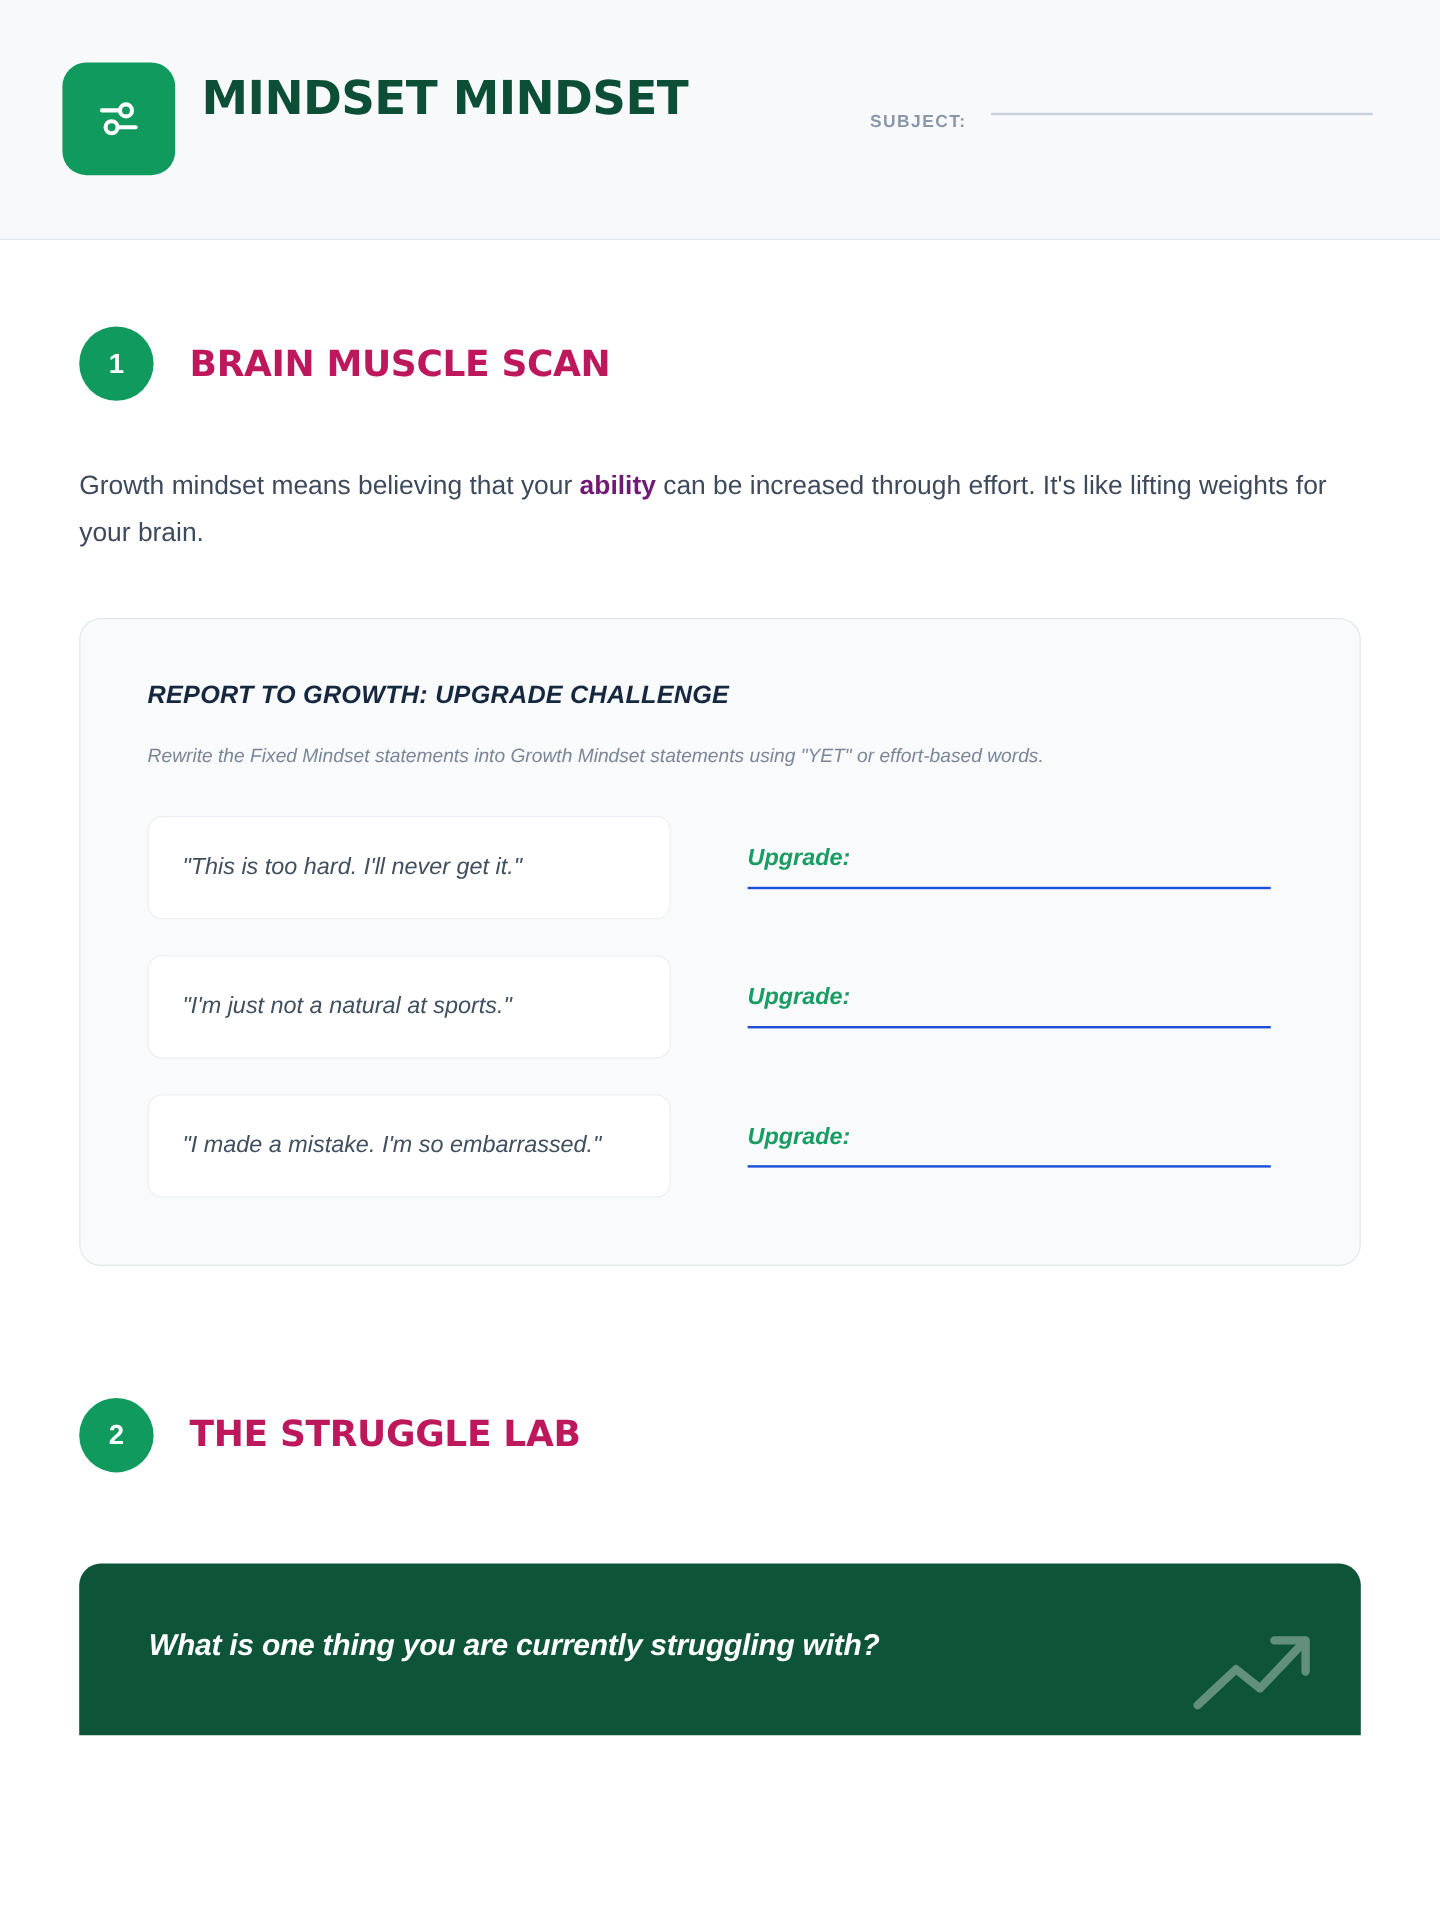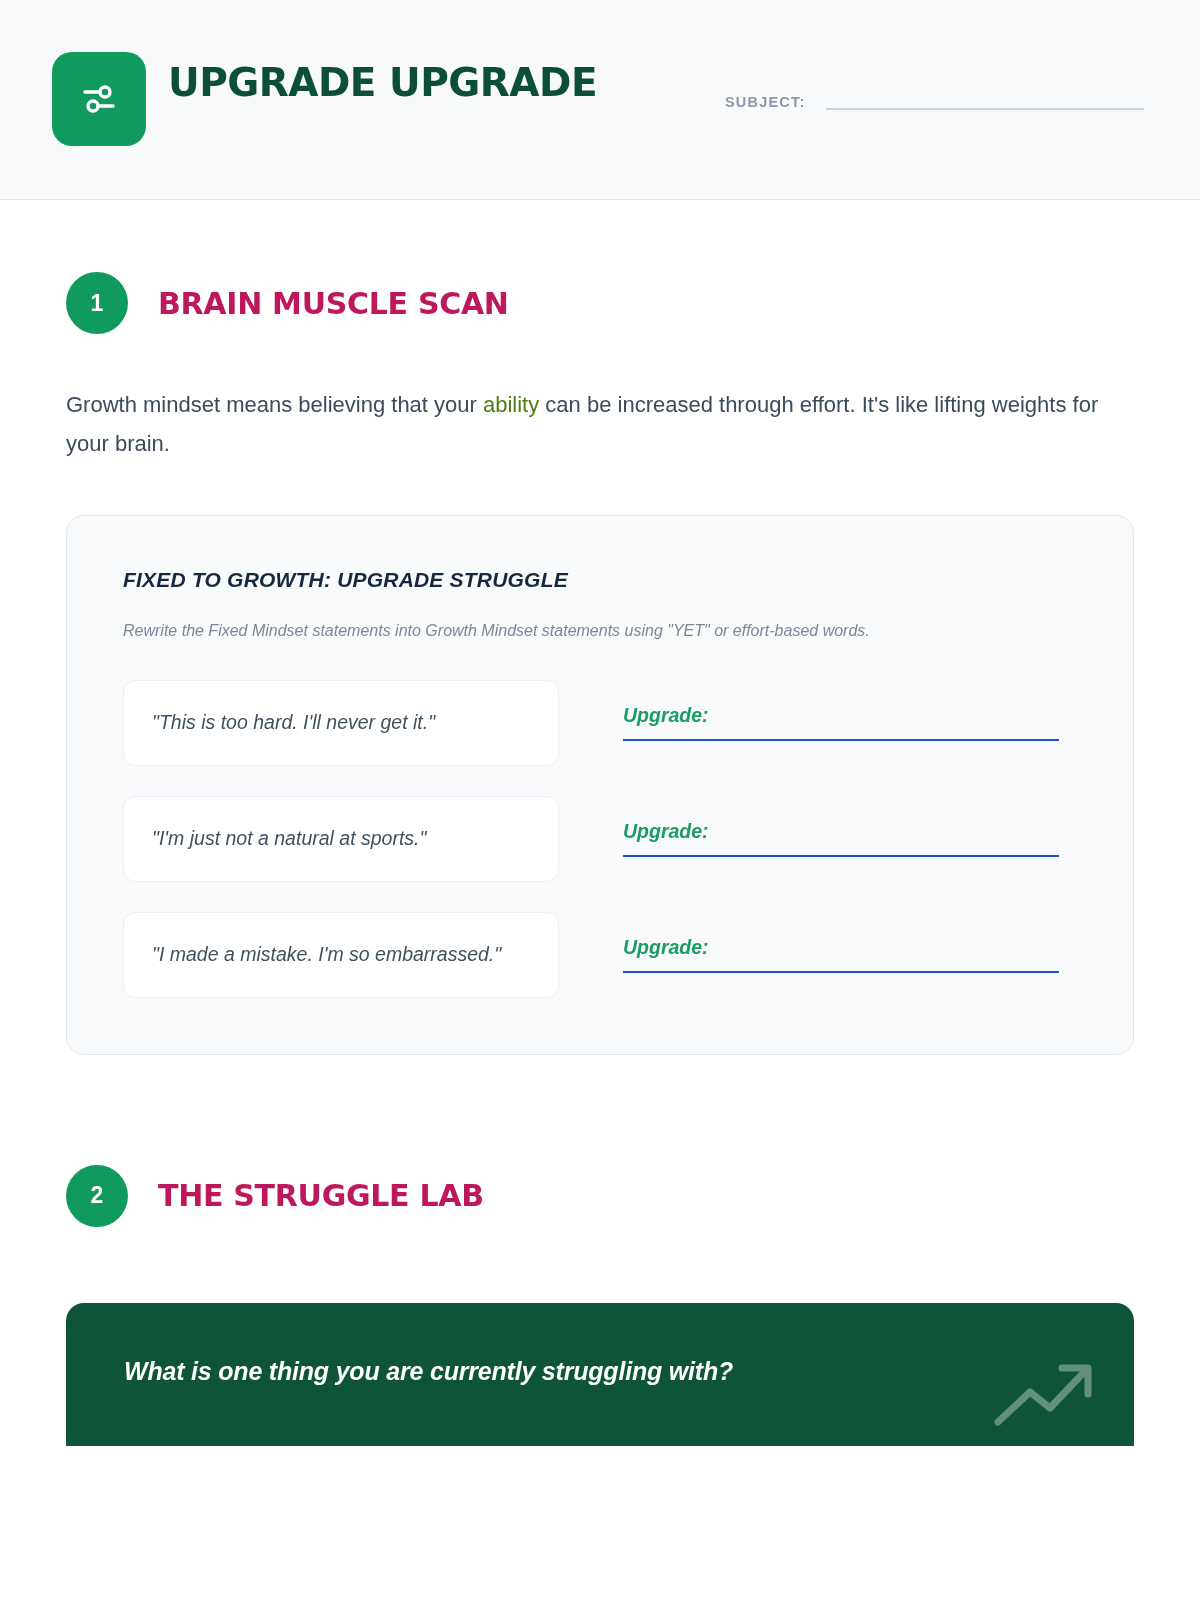--- a/index.html
+++ b/index.html
@@ -49,21 +49,21 @@
     font-weight: bold;
     font-style: italic;
     color: #8b98a9;
     letter-spacing: 0.3px;
   }
   .subject-wrap {
     position: absolute;
     left: 725px;
     top: 94px;
     display: flex;
-    align-items: flex-end;
+    align-items: flex-start;
   }
   .subject-label {
     font-size: 14.5px;
     font-weight: bold;
     letter-spacing: 1.2px;
     color: #8b98a9;
   }
   .subject-line {
     width: 318px;
     height: 2px;
@@ -101,21 +101,21 @@
     font-family: "DejaVu Sans", sans-serif;
   }
 
   .body-text {
     margin-top: 52px;
     font-size: 22px;
     line-height: 1.75;
     color: #3d4a5c;
     max-width: 1060px;
   }
-  .body-text b { color: #4d7c0f; font-weight: normal; }
+  .body-text b { color: #701a75; font-weight: bold; }
 
   
   .card {
     margin-top: 52px;
     border: 1px solid #e3e8ee;
     border-radius: 18px;
     background: #f8fafc;
     padding: 52px 56px 56px 56px;
   }
   .card-title {
@@ -202,42 +202,42 @@
       <svg width="48" height="48" viewBox="0 0 48 48" fill="none">
         <line x1="10" y1="17" x2="34" y2="17" stroke="#ffffff" stroke-width="3.4" stroke-linecap="round"></line>
         <line x1="14" y1="31" x2="38" y2="31" stroke="#ffffff" stroke-width="3.4" stroke-linecap="round"></line>
         <circle cx="30" cy="17" r="5" fill="#109a5e" stroke="#ffffff" stroke-width="3.4"></circle>
         <circle cx="18" cy="31" r="5" fill="#109a5e" stroke="#ffffff" stroke-width="3.4"></circle>
       </svg>
     </span>
   </div>
 
   <div class="title-wrap">
-    <div class="doc-title">UPGRADE UPGRADE</div>
+    <div class="doc-title">MINDSET MINDSET</div>
   </div>
 
   <div class="subject-wrap">
     <span class="subject-label">SUBJECT:</span>
     <span class="subject-line"></span>
   </div>
 </div>
 
 <div class="content">
 
   <div class="section-head">
     <div class="sec-num">1</div>
     <div class="sec-title">BRAIN MUSCLE SCAN</div>
   </div>
 
   <p class="body-text">
     <span>Growth mindset means believing that your </span><b>ability</b><span> can be increased through effort. It's like lifting weights for your brain.</span>
   </p>
 
   <div class="card">
-    <div class="card-title">FIXED TO GROWTH: UPGRADE STRUGGLE</div>
+    <div class="card-title">REPORT TO GROWTH: UPGRADE CHALLENGE</div>
     <div class="card-instructions">Rewrite the Fixed Mindset statements into Growth Mindset statements using "YET" or effort-based words.</div>
 
     <div class="pair-list">
 
       <div class="pair">
         <div class="statement">"This is too hard. I'll never get it."</div>
         <div class="upgrade">
           <span>Upgrade:</span>
         </div>
       </div>

